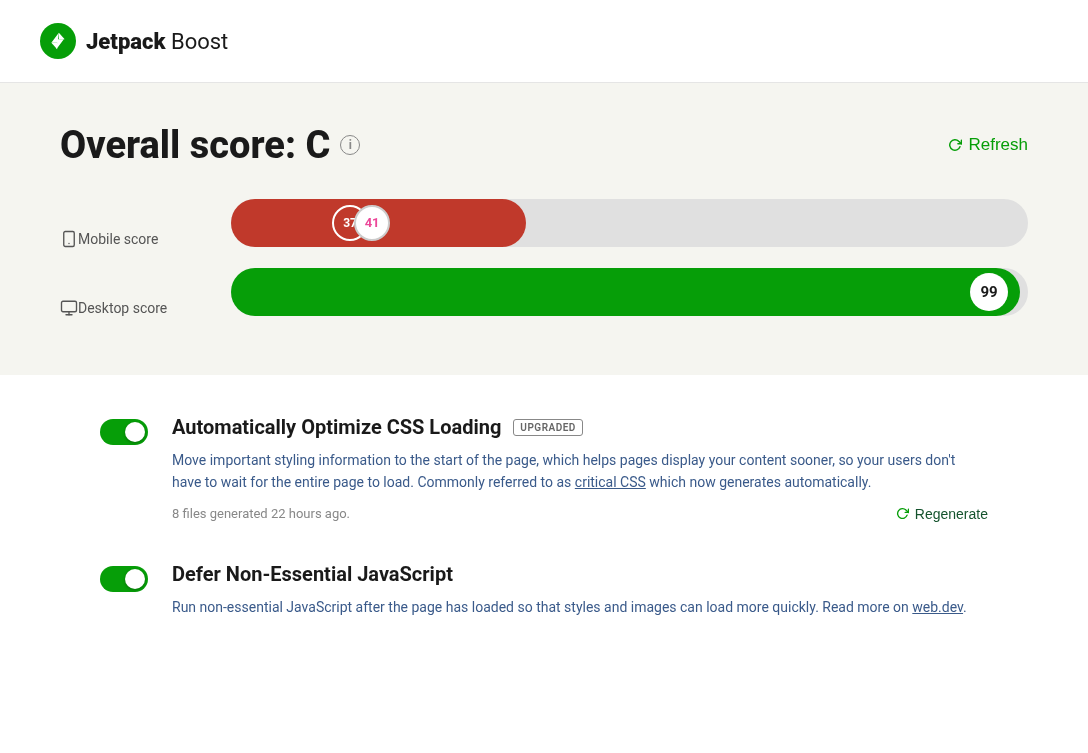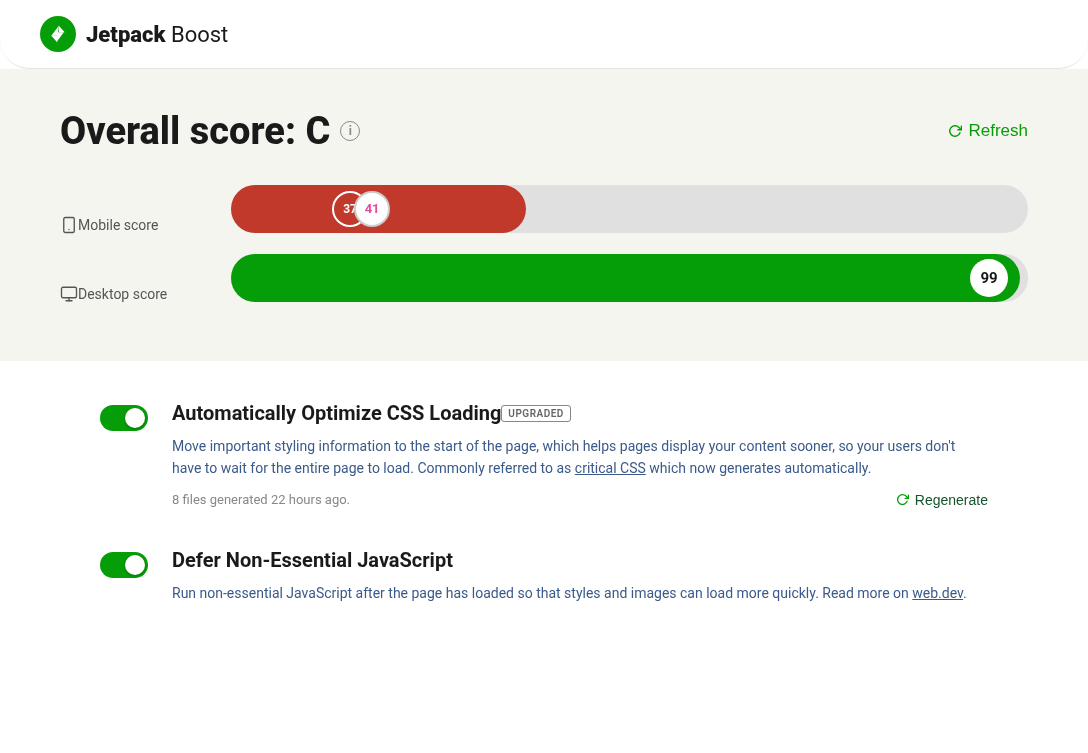--- a/index.html
+++ b/index.html
@@ -6,24 +6,23 @@
     body {
       font-family: -apple-system, BlinkMacSystemFont, 'Segoe UI', Roboto, sans-serif;
       background: #fff;
       color: #1a1a1a;
     }
 
     
     .header {
       display: flex;
       align-items: center;
-      padding: 16px 40px;
+      padding: 23px 40px;
       border-bottom: 1px solid #e5e5e5;
       background: #fff;
-      border-radius: 29px;
     }
     .logo-icon {
       width: 36px;
       height: 36px;
       background: #069e08;
       border-radius: 50%;
       display: flex;
       align-items: center;
       justify-content: center;
       margin-right: 10px;
@@ -215,20 +214,21 @@
       background: #fff;
       border-radius: 50%;
       box-shadow: 0 1px 3px rgba(0,0,0,0.3);
     }
     .feature-content {
       flex: 1;
     }
     .feature-title-row {
       display: flex;
       align-items: center;
+      gap: 12px;
       margin-bottom: 10px;
     }
     .feature-title {
       font-size: 20px;
       font-weight: 700;
       color: #1a1a1a;
     }
     .upgraded-badge {
       border: 1.5px solid #888;
       border-radius: 3px;

